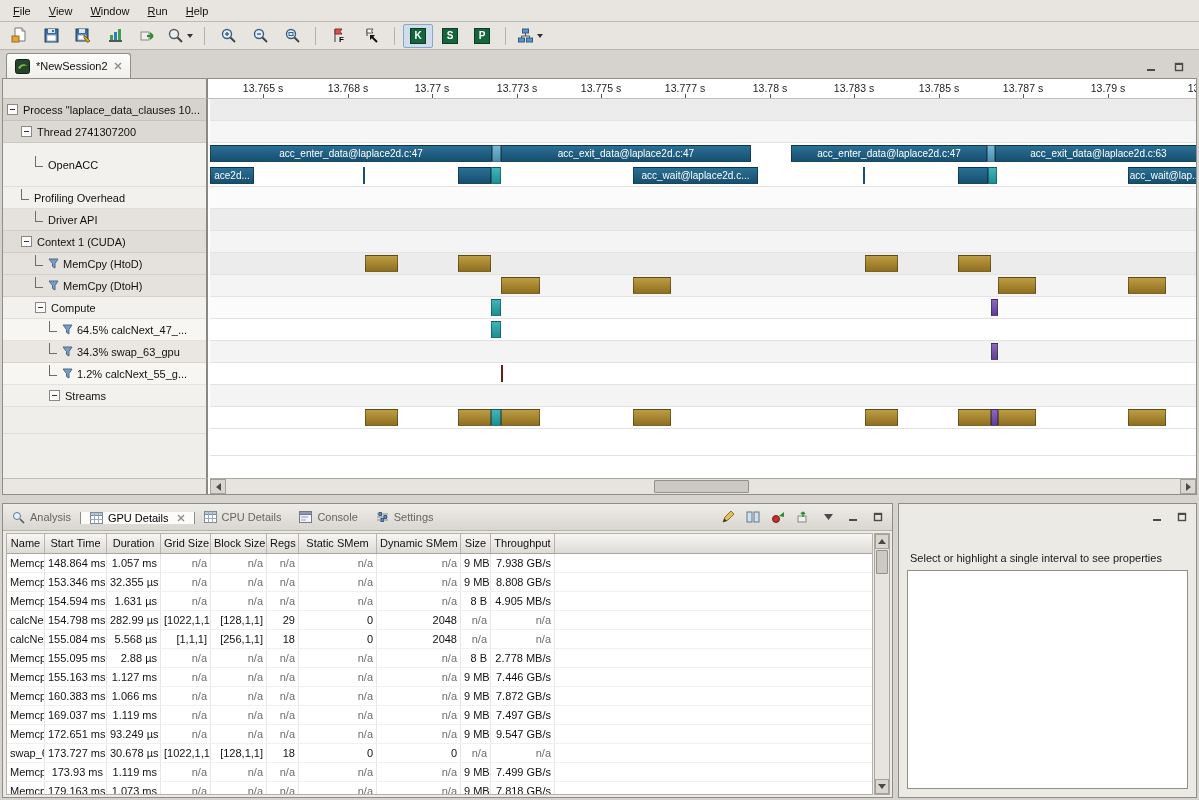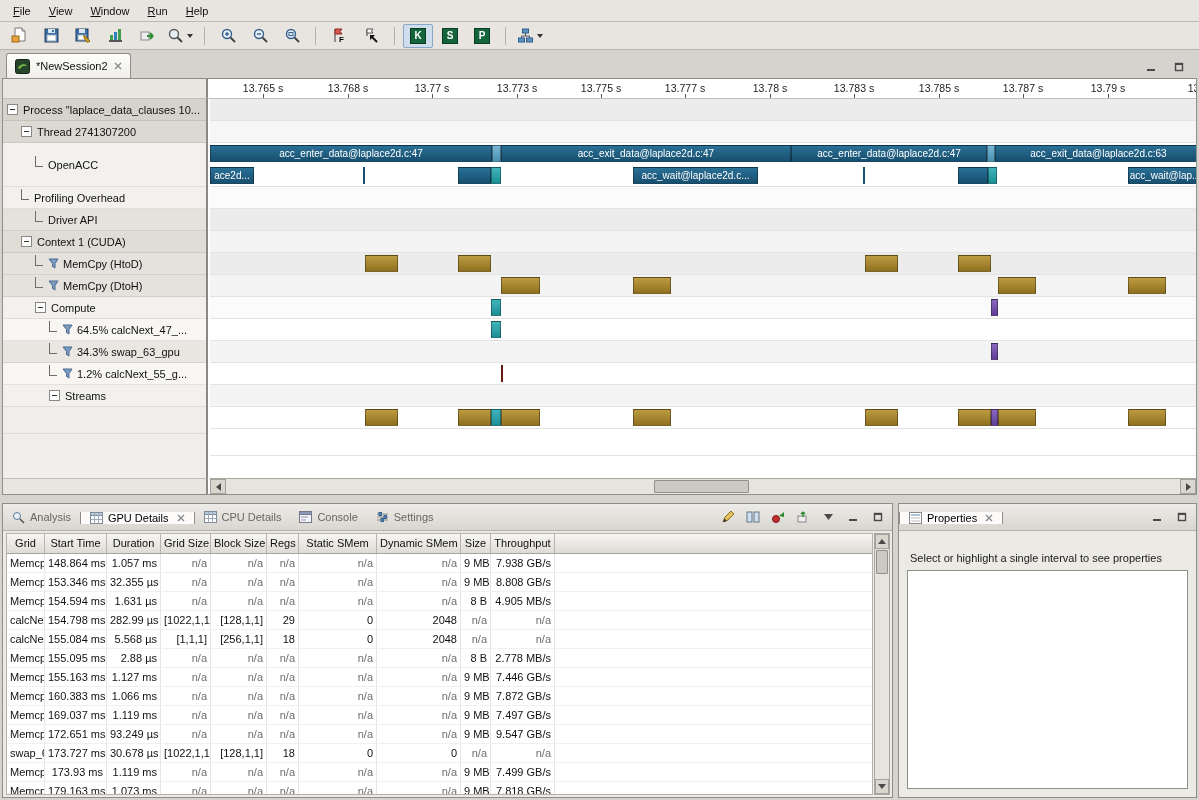--- a/index.html
+++ b/index.html
@@ -381,21 +381,21 @@
       </div>
     <div class="tl-lanes">
         <div class="lane" style="height: 22px; background: rgb(236, 236, 236);"></div>
         <div class="lane" style="height: 22px; background: rgb(246, 246, 246);"></div>
         <div class="lane" style="height: 44px; background: rgb(255, 255, 255);">
           <div class="sublane">
             <div class="bar" style="left: 0px; width: 282px; background: linear-gradient(rgb(42, 112, 150), rgb(23, 79, 111)); border: 1px solid rgba(0, 0, 0, 0.35);">
               <span class="bar-label">acc_enter_data@laplace2d.c:47</span>
             </div>
             <div class="bar" style="left: 282px; width: 9px; background: linear-gradient(rgb(121, 183, 211), rgb(74, 144, 176)); border: 1px solid rgba(0, 0, 0, 0.35);"></div>
-            <div class="bar" style="left: 291px; width: 290px; background: linear-gradient(rgb(42, 112, 150), rgb(23, 79, 111)); border: 1px solid rgba(0, 0, 0, 0.35);">
+            <div class="bar" style="left: 291px; width: 250px; background: linear-gradient(rgb(42, 112, 150), rgb(23, 79, 111)); border: 1px solid rgba(0, 0, 0, 0.35);">
               <span class="bar-label">acc_exit_data@laplace2d.c:47</span>
             </div>
             <div class="bar" style="left: 581px; width: 196px; background: linear-gradient(rgb(42, 112, 150), rgb(23, 79, 111)); border: 1px solid rgba(0, 0, 0, 0.35);">
               <span class="bar-label">acc_enter_data@laplace2d.c:47</span>
             </div>
             <div class="bar" style="left: 777px; width: 8px; background: linear-gradient(rgb(121, 183, 211), rgb(74, 144, 176)); border: 1px solid rgba(0, 0, 0, 0.35);"></div>
             <div class="bar" style="left: 785px; width: 207px; background: linear-gradient(rgb(42, 112, 150), rgb(23, 79, 111)); border: 1px solid rgba(0, 0, 0, 0.35);">
               <span class="bar-label">acc_exit_data@laplace2d.c:63</span>
             </div>
           </div>
@@ -574,21 +574,21 @@
         </span>
         <span class="mbtn">
           <svg width="10" height="10">
             <rect x="1" y="1" width="8" height="2" fill="#4a4a4a"></rect>
             <rect x="1.5" y="1.5" width="7" height="7" fill="none" stroke="#4a4a4a" stroke-width="1.4"></rect>
           </svg>
         </span>
       </div>
     <div class="grid-area">
       <div class="grid-head">
-          <div class="gh-cell" style="width: 38px;">Grid</div>
+          <div class="gh-cell" style="width: 38px;">Name</div>
           <div class="gh-cell" style="width: 62px;">Start Time</div>
           <div class="gh-cell" style="width: 54px;">Duration</div>
           <div class="gh-cell" style="width: 50px;">Grid Size</div>
           <div class="gh-cell" style="width: 56px;">Block Size</div>
           <div class="gh-cell" style="width: 32px;">Regs</div>
           <div class="gh-cell" style="width: 78px;">Static SMem</div>
           <div class="gh-cell" style="width: 84px;">Dynamic SMem</div>
           <div class="gh-cell" style="width: 30px;">Size</div>
           <div class="gh-cell" style="width: 64px;">Throughput</div>
           <div class="gh-cell gh-fill"></div>
@@ -757,38 +757,20 @@
           <span class="tri-u"></span>
         </div>
       <div class="sb-thumb" style="top:16px;left:1px;width:12px;height:24px"></div>
       <div class="sb-btn" style="top:auto;bottom:0">
           <span class="tri-d"></span>
         </div>
     </div>
   </div>
 
   <div class="panel props-panel">
-    <div class="vtabbar">
-      <div class="vtab active">
-        <span>
-          <svg width="13" height="12" viewBox="0 0 13 12">
-              <rect x="0.5" y="0.5" width="12" height="11" fill="#fff" stroke="#888"></rect>
-              <line x1="2" y1="3" x2="11" y2="3" stroke="#5a8ab5"></line>
-              <line x1="2" y1="6" x2="11" y2="6" stroke="#bbb"></line>
-              <line x1="2" y1="9" x2="11" y2="9" stroke="#bbb"></line>
-            </svg>
-        </span>
-        <span>Properties</span>
-        <span class="tab-close">
-          <svg width="8" height="8" viewBox="0 0 8 8">
-              <path d="M1 1l6 6M7 1l-6 6" stroke="#8a8a8a" stroke-width="1.4"></path>
-            </svg>
-        </span>
-      </div>
-    </div>
     <div class="mini-toolbar">
       <span class="mbtn">
           <svg width="10" height="10">
             <rect x="1" y="7" width="8" height="2" fill="#4a4a4a"></rect>
           </svg>
         </span>
       <span class="mbtn">
           <svg width="10" height="10">
             <rect x="1" y="1" width="8" height="2" fill="#4a4a4a"></rect>
             <rect x="1.5" y="1.5" width="7" height="7" fill="none" stroke="#4a4a4a" stroke-width="1.4"></rect>

